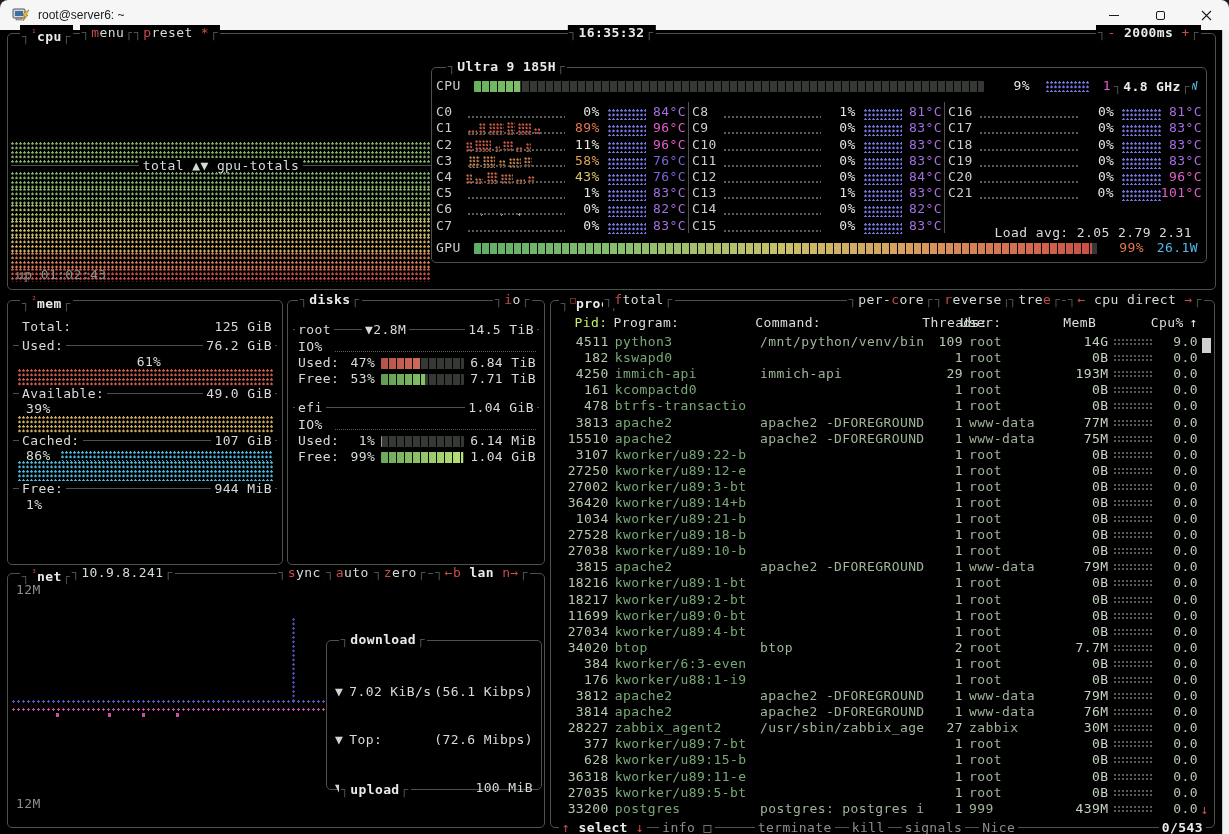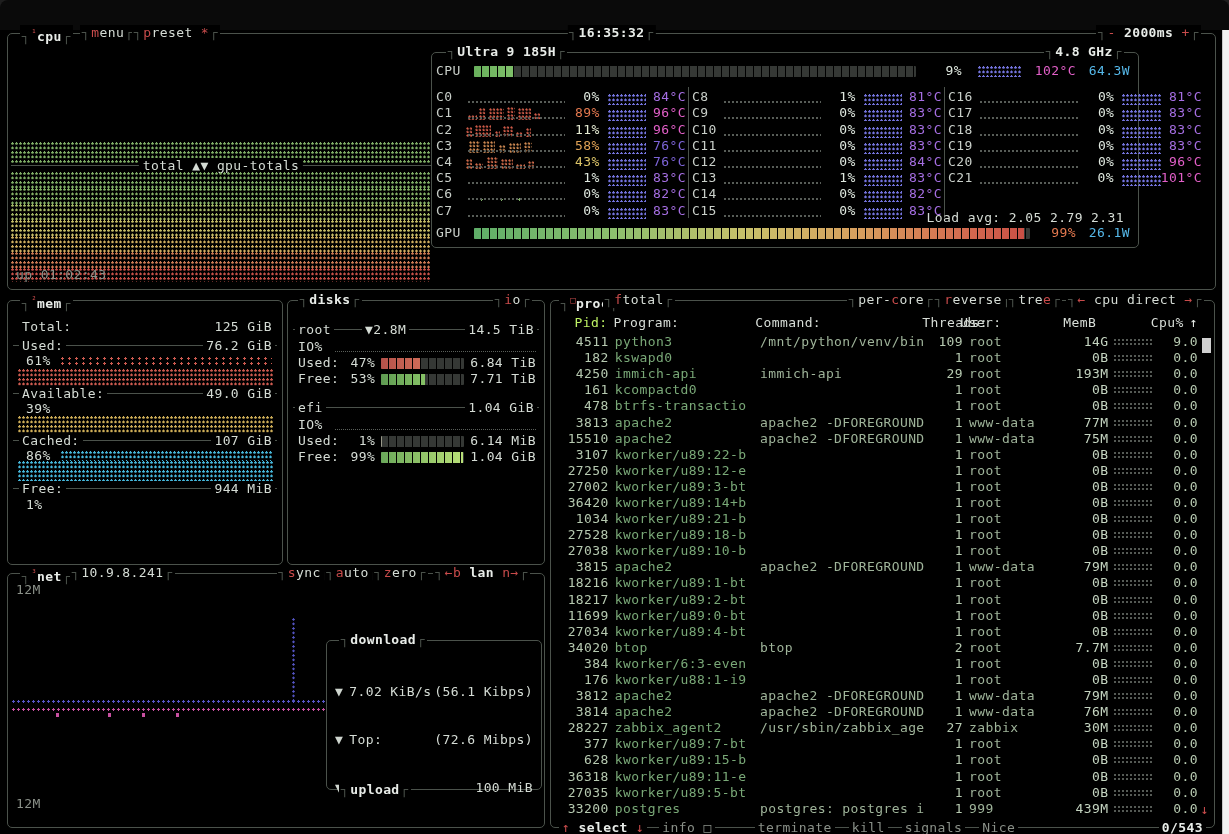--- a/index.html
+++ b/index.html
@@ -87,20 +87,44 @@
   .vline{position:absolute;width:4px;background-image:radial-gradient(circle at 1.5px 1.5px,var(--c) 1px,transparent 1.3px);background-size:4px 4.5px;}
   .tick{position:absolute;width:3px;height:4px;background:#c850a0;}
   .netline{display:flex;justify-content:space-between;height:16px;padding:0 6px;}
   .arrow{color:#cfd6cf;margin-right:6px;}
 </style>
 </head>
 <body>
 
 <div class="window">
 
+  <div class="titlebar">
+    <span class="appicon">
+      <svg width="18" height="16" viewBox="0 0 18 16">
+        <rect x="1" y="2" width="12" height="9" rx="1" fill="#d8d8d8" stroke="#555"></rect>
+        <rect x="3" y="4" width="8" height="5" fill="#3a6ea5"></rect>
+        <rect x="4" y="11" width="6" height="2" fill="#aaa" stroke="#555" stroke-width="0.5"></rect>
+        <polygon points="12,6 17,3 14,8 16,8 11,14 13,9 11,9" fill="#f4c430" stroke="#7a5c00" stroke-width="0.5"></polygon>
+      </svg>
+    </span>
+    <span>root@server6: ~</span>
+    <div class="winbtns">
+      <span class="winbtn">
+          <span class="glyph-min"></span>
+        </span>
+      <span class="winbtn">
+          <span class="glyph-max"></span>
+        </span>
+      <span class="winbtn">
+        <svg width="11" height="11" viewBox="0 0 11 11">
+            <path d="M1 1 L10 10 M10 1 L1 10" stroke="#1b1b1b" stroke-width="1.1"></path>
+          </svg>
+      </span>
+    </div>
+  </div>
 
   <div class="term">
 
     
     <div class="box" style="left:7px;top:3px;width:1209px;height:257px;">
       <span class="blabel bbtn" style="left:12px;"><sup class="hi">¹</sup><b class="bold">cpu</b></span>
       <span class="blabel bbtn" style="left:72px;"><i class="hi">m</i><i>enu</i></span>
       <span class="blabel bbtn" style="left:124px;"><i class="hi">p</i><i>reset</i> <i class="hi">*</i></span>
       <span class="blabel bbtn bold" style="left:50%;transform:translateX(-50%);"><span>16:35:32</span></span>
       <span class="blabel bbtn" style="right:14px;"><i class="hi">-</i> <b class="bold">2000ms</b> <i class="hi">+</i></span>
@@ -115,23 +139,23 @@
         <div class="band dots" style="left:3px;top:154px;width:420px;--c:#84b066;"></div>
         <div class="band dots" style="left:3px;top:170px;width:420px;--c:#a3b766;"></div>
         <div class="band dots" style="left:3px;top:186px;width:420px;--c:#c6bd68;"></div>
         <div class="band dots" style="left:3px;top:202px;width:420px;--c:#cfae60;"></div>
         <div class="band dots" style="left:3px;top:218px;width:420px;--c:#cf7a54;"></div>
         <div class="band dots" style="left:3px;top:234px;width:420px;height:14px;--c:#c9524a;"></div>
       </div>
       <span class="dimtx" style="position:absolute;left:6px;top:233px;background:transparent;padding:0 2px;">up 01:02:43</span>
 
       
-      <div class="box" style="left:423px;top:18px;width:708px;height:196px;">
+      <div class="box" style="left:423px;top:33px;width:776px;height:196px;">
         <span class="blabel bbtn bold" style="left:14px;">Ultra 9 185H</span>
-        <span class="blabel bbtn bold" style="right:14px;">4.8 GHz</span>
+        <span class="blabel bbtn bold" style="right:14px;margin-top:20px;">4.8 GHz</span>
 
         <div class="cpurow" style="top:10px;">
           <span style="width:30px;color:#c9cfc9;">CPU</span>
           <span class="bar" style="flex:1;"><span class="fill" id="cpufill" style="background: linear-gradient(90deg, rgb(105, 176, 92), rgb(127, 192, 106)); width: 9%;"></span></span>
           <span class="cpct pc-cool">9%</span>
           <span class="tdots dots"></span>
           <span class="ctemp tp-pink">102°C</span>
           <span class="watts" style="width:46px;text-align:right;">64.3W</span>
         </div>
 
@@ -154,21 +178,21 @@
 
     
     <div class="box" style="left:7px;top:270px;width:276px;height:265px;">
       <span class="blabel bbtn" style="left:12px;"><sup class="hi">²</sup><b class="bold">mem</b></span>
       <div class="mrow" style="top:18px;">
         <span>Total:</span><span>125 GiB</span>
       </div>
       <div class="mdiv" style="top:44px;">
         <span class="mlab">Used:</span><span class="mval">76.2 GiB</span>
       </div>
-      <div class="pctrow" style="top:53px;">
+      <div class="pctrow" style="top:53px;flex-direction:column;">
         <span>61%</span><span class="trail sparse" style="--c:#cf5b50;"></span>
       </div>
       <div class="band dots" style="left:10px;top:68px;width:256px;height:18px;--c:#cf5b50;"></div>
       <div class="mdiv" style="top:92px;">
         <span class="mlab">Available:</span><span class="mval">49.0 GiB</span>
       </div>
       <div class="pctrow" style="top:101px;">
         <span>39%</span>
       </div>
       <div class="band dots" style="left:10px;top:115px;width:256px;height:17px;--c:#cfae58;"></div>

